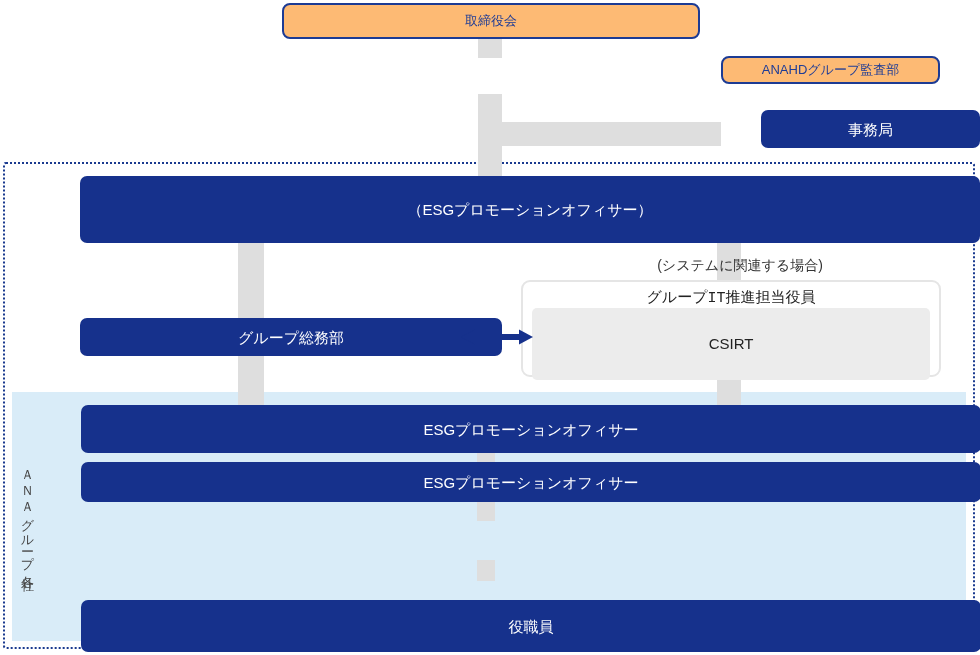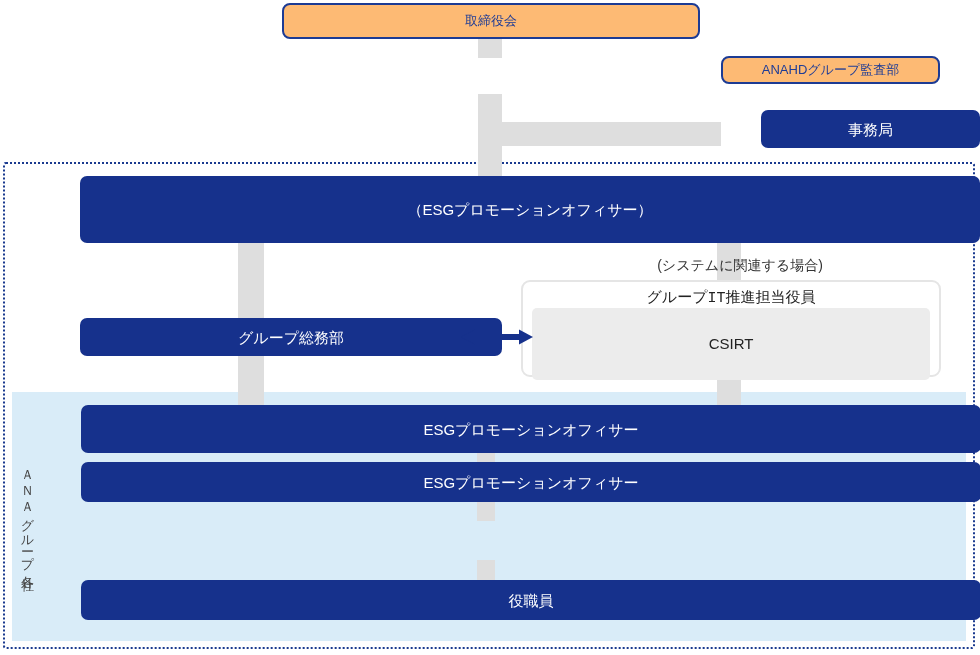--- a/index.html
+++ b/index.html
@@ -95,17 +95,17 @@
 
   <div class="panel"></div>
   <div class="vlabel">ＡＮＡグループ各社</div>
 
   <div class="nbox" style="left:41px;top:405px;width:900px;height:48px">
     <span>ESGプロモーションオフィサー</span>
   </div>
   <div class="nbox" style="left:41px;top:462px;width:900px;height:40px">
     <span>ESGプロモーションオフィサー</span>
   </div>
-  <div class="nbox" style="left:41px;top:580px;width:900px;height:40px">
+  <div class="nbox" style="left:41px;top:600px;width:900px;height:52px">
     <span>役職員</span>
   </div>
 
 </div>
 
 </body></html>

